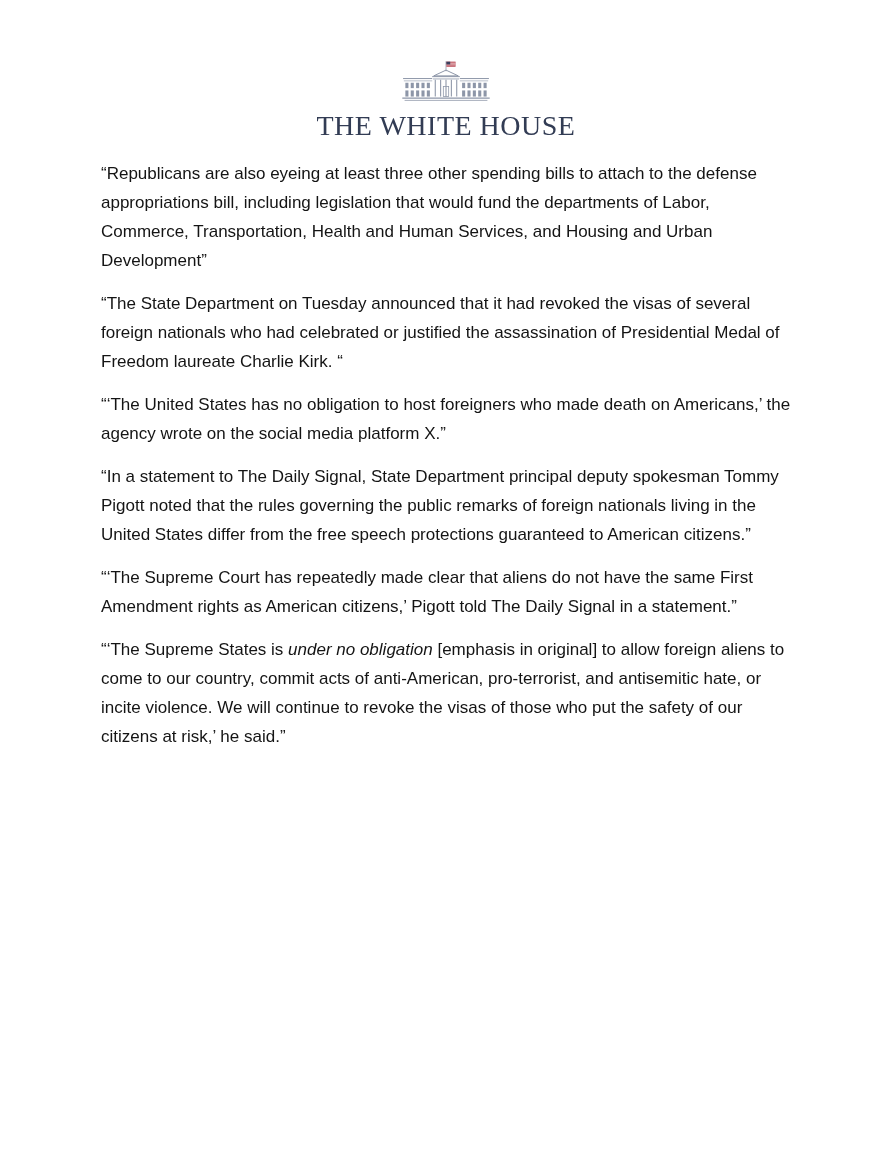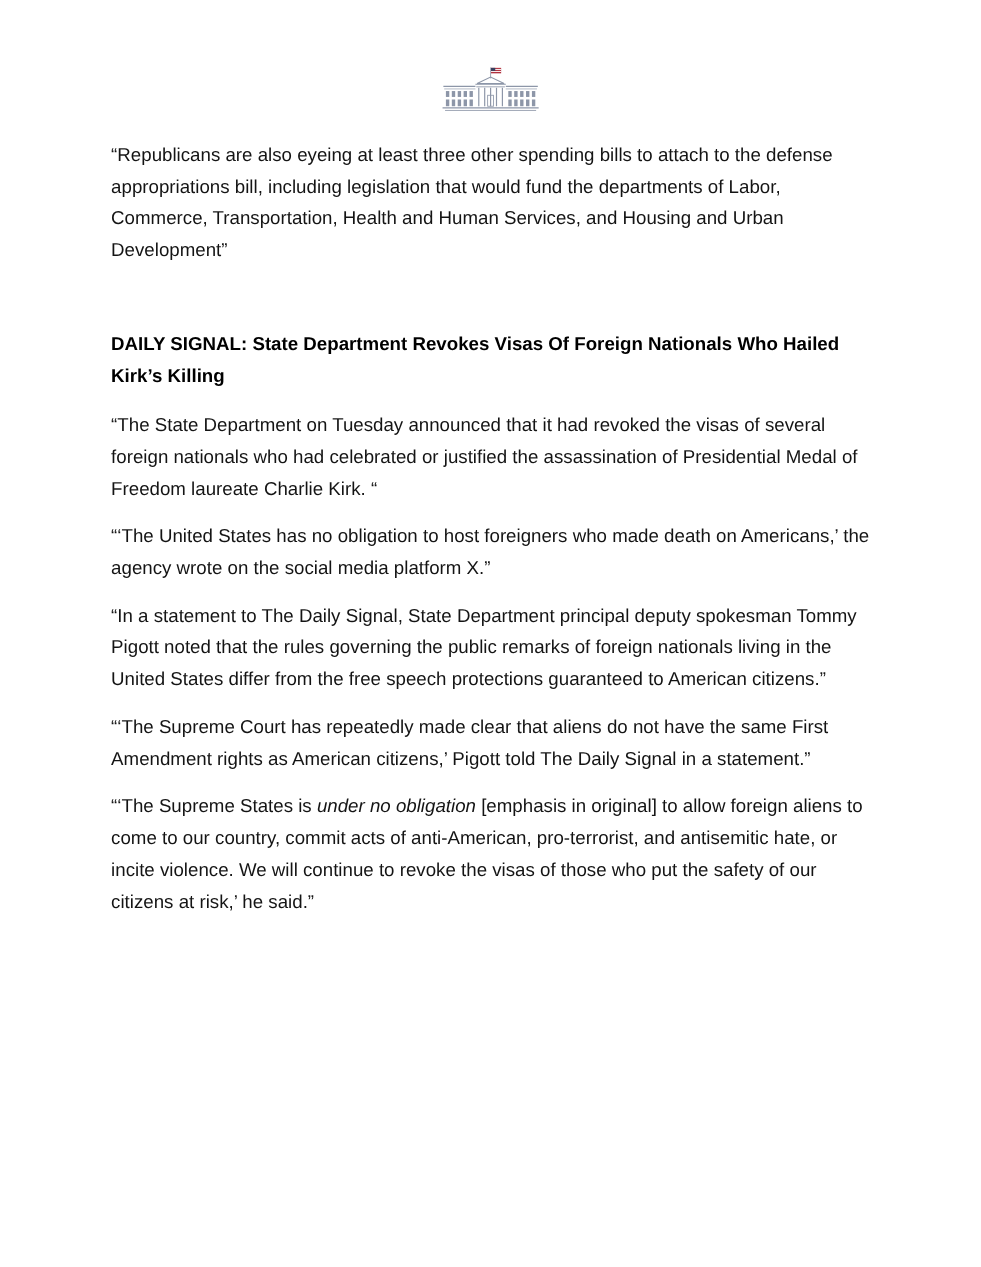--- a/index.html
+++ b/index.html
@@ -93,26 +93,26 @@
       <rect x="35" y="39" width="4" height="8" fill="#8d96a8"></rect>
       <rect x="81" y="39" width="4" height="8" fill="#8d96a8"></rect>
       <rect x="88" y="39" width="4" height="8" fill="#8d96a8"></rect>
       <rect x="95" y="39" width="4" height="8" fill="#8d96a8"></rect>
       <rect x="102" y="39" width="4" height="8" fill="#8d96a8"></rect>
       <rect x="109" y="39" width="4" height="8" fill="#8d96a8"></rect>
 
       <line x1="3" y1="49" x2="117" y2="49" stroke="#8d96a8" stroke-width="1.6"></line>
       <line x1="6" y1="52" x2="114" y2="52" stroke="#8d96a8" stroke-width="1"></line>
     </svg>
+    <div class="lh-title">THE WHITE HOUSE</div>
   </header>
 
   <main class="content">
     <p>“Republicans are also eyeing at least three other spending bills to attach to the defense appropriations bill, including legislation that would fund the departments of Labor, Commerce, Transportation, Health and Human Services, and Housing and Urban Development”</p>
 
-    <h2 class="headline">DAILY SIGNAL: State Department Revokes Visas Of Foreign Nationals Who Hailed Kirk’s Killing</h2>
 
     <p>“The State Department on Tuesday announced that it had revoked the visas of several foreign nationals who had celebrated or justified the assassination of Presidential Medal of Freedom laureate Charlie Kirk. “</p>
 
     <p>“‘The United States has no obligation to host foreigners who made death on Americans,’ the agency wrote on the social media platform X.”</p>
 
     <p>“In a statement to The Daily Signal, State Department principal deputy spokesman Tommy Pigott noted that the rules governing the public remarks of foreign nationals living in the United States differ from the free speech protections guaranteed to American citizens.”</p>
 
     <p>“‘The Supreme Court has repeatedly made clear that aliens do not have the same First Amendment rights as American citizens,’ Pigott told The Daily Signal in a statement.”</p>
 
     <p><span>“‘The Supreme States is </span><em>under no obligation</em><span> [emphasis in original] to allow foreign aliens to come to our country, commit acts of anti-American, pro-terrorist, and antisemitic hate, or incite violence. We will continue to revoke the visas of those who put the safety of our citizens at risk,’ he said.”</span></p>

